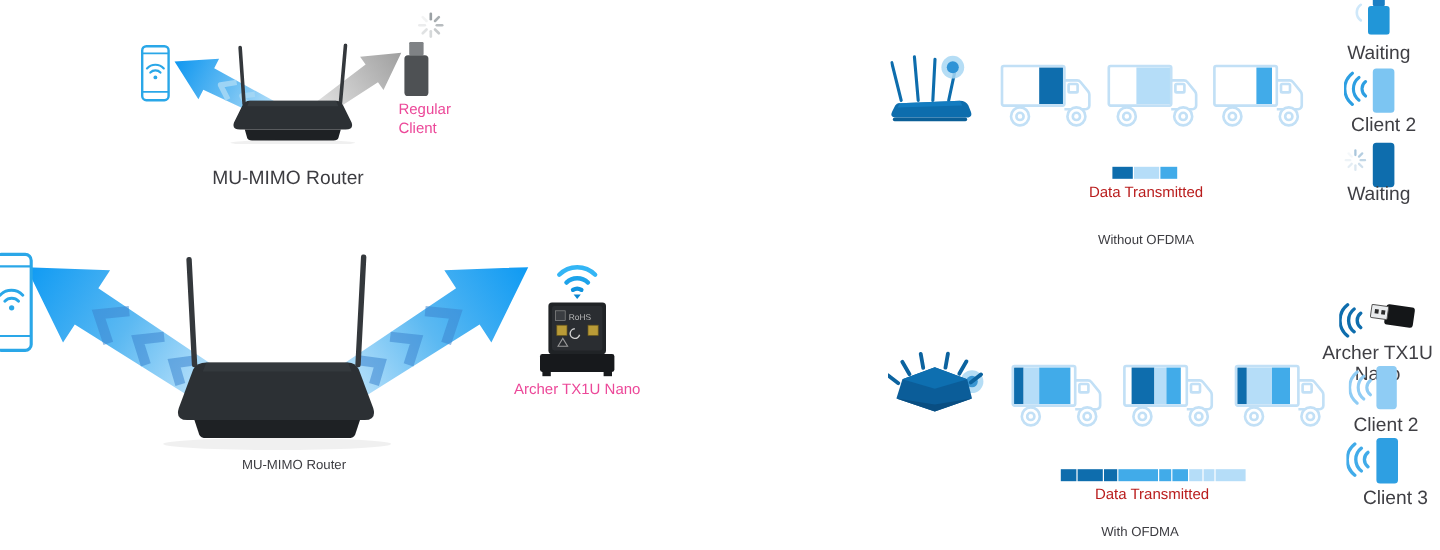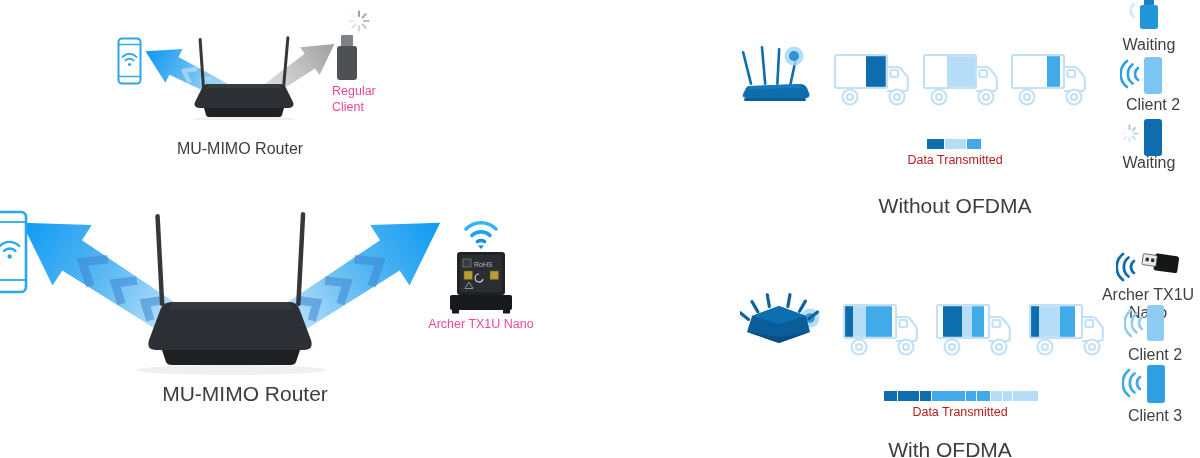--- a/index.html
+++ b/index.html
@@ -1,21 +1,21 @@
 <!DOCTYPE html>
 <html><head>
 <meta charset="utf-8">
 <style>
   html,body{margin:0;padding:0;background:#fff;}
   #canvas{position:relative;width:1200px;height:458px;background:#fff;overflow:hidden;
           font-family:"Liberation Sans", sans-serif;}
   .abs{position:absolute;}
   .cap{position:absolute;font-size:12.5px;line-height:15.5px;color:#ec4899;text-align:center;}
   .gray{color:#b91c1c;}
-  .title{position:absolute;font-size:21px;color:#3c3c41;text-align:center;}
+  .title{position:absolute;font-size:11px;color:#3c3c41;text-align:center;}
   .devlabel{position:absolute;font-size:16px;color:#3f3f44;text-align:center;width:70px;}
   .phone{position:absolute;border-radius:3px;}
   .bar{position:absolute;display:flex;gap:1px;height:10px;}
   .seg-dark{background:#0e6dad;}
   .seg-mid{background:#41abe9;}
   .seg-light{background:#b5ddf8;}
 </style>
 </head>
 <body>
 
@@ -384,21 +384,21 @@
     <div class="devlabel" style="left:400px;top:106px;">Client 2</div>
 
     <svg class="abs" style="left:402px;top:128px;" width="22" height="30" viewBox="0 0 22 30">
       <g fill="none" stroke="#41abe9" stroke-width="2.8" stroke-linecap="round">
         <path d="M18,9 a7.5,7.5 0 0 0 0,12"></path>
         <path d="M12.5,5.5 a12,12 0 0 0 0,19"></path>
         <path d="M7,2 a16.5,16.5 0 0 0 0,26"></path>
       </g>
     </svg>
     <div class="phone" style="left:427px;top:125px;width:18px;height:38px;background:#2e9fe2;"></div>
-    <div class="devlabel" style="left:400px;top:167px;">Client 3</div>
+    <div class="devlabel" style="left:400px;top:167px;text-align:right;">Client 3</div>
 
     <div class="bar" style="left:164px;top:151px;">
         <div class="seg-dark" style="width: 13px;"></div>
         <div class="seg-dark" style="width: 21px;"></div>
         <div class="seg-dark" style="width: 11px;"></div>
         <div class="seg-mid" style="width: 33px;"></div>
         <div class="seg-mid" style="width: 10px;"></div>
         <div class="seg-mid" style="width: 13px;"></div>
         <div class="seg-light" style="width: 11px;"></div>
         <div class="seg-light" style="width: 9px;"></div>

